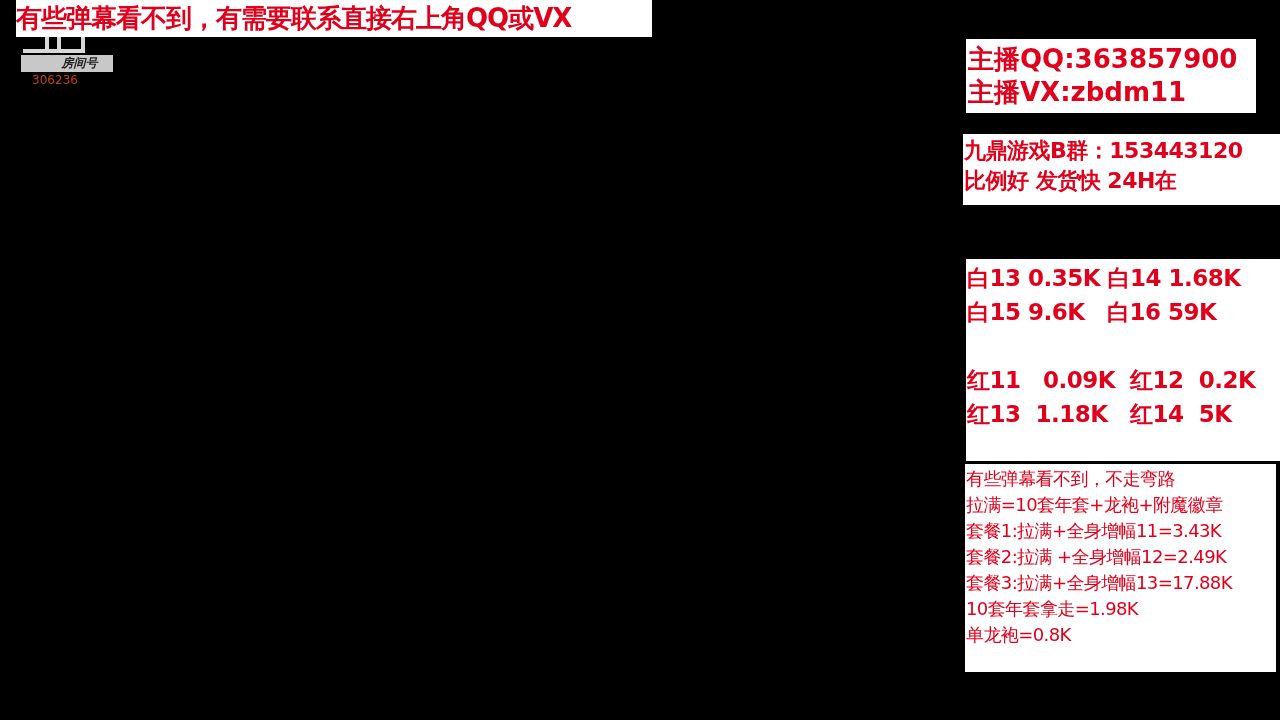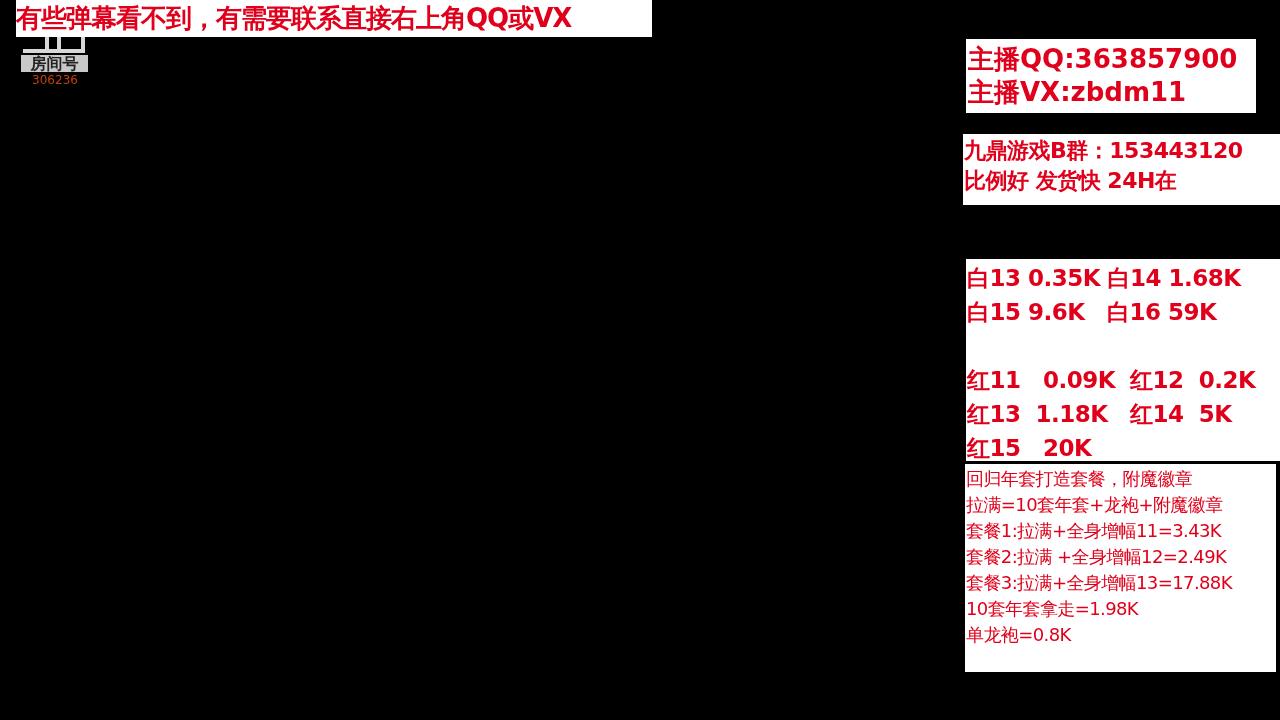--- a/index.html
+++ b/index.html
@@ -20,21 +20,21 @@
     border-bottom:4px solid #d8d8d8; box-sizing:border-box;
   }
   .logo-mark::before {
     content:""; position:absolute; left:8px; top:0; width:14px; height:12px; border-right:4px solid #d8d8d8;
   }
   .logo-mark::after {
     content:""; position:absolute; left:34px; top:0; width:20px; height:12px; border-left:4px solid #d8d8d8; border-right:4px solid #d8d8d8;
   }
   .room-tag {
     position:absolute; left:0; top:18px; width:67px; height:17px; background:#c8c8c8; color:#222;
-    font-size:16px; font-weight:bold; text-align:center; line-height:17px;
+    font-size:12px; font-weight:bold; font-style:italic; text-align:center; line-height:17px;padding-left:25px;
   }
   .room-num {
     position:absolute; left:0; top:36px; width:68px; color:#c2410c; font-size:12px; text-align:center;
   }
   .box {
     position:absolute; background:#fff; color:#e0001b; font-weight:bold; white-space:nowrap; box-sizing:border-box;
   }
   .box .line { display:block; }
   .b1 { left:966px; top:39px; width:290px; height:74px; font-size:26px; line-height:33px; padding:4px 0 17px 2px; }
   .b2 { left:963px; top:134px; width:317px; height:71px; font-size:22px; line-height:30px; padding:2px 0 0 1px; letter-spacing:-0.5px; }
@@ -64,24 +64,23 @@
   <span class="line">九鼎游戏B群：153443120</span>
   <span class="line">比例好 发货快 24H在</span>
 </div>
 
 <div class="box b3">
   <span class="line" style="white-space:pre">白13 0.35K 白14 1.68K</span>
   <span class="line" style="white-space:pre">白15 9.6K   白16 59K</span>
   <div class="gap"></div>
   <span class="line" style="white-space:pre">红11   0.09K  红12  0.2K</span>
   <span class="line" style="white-space:pre">红13  1.18K   红14  5K</span>
-  <span class="line" style="white-space:pre">红15   20K</span>
 </div>
 
 <div class="box b4">
-  <span class="line">回归年套打造套餐，附魔徽章</span>
+  <span class="line">有些弹幕看不到，不走弯路</span>
   <span class="line">拉满=10套年套+龙袍+附魔徽章</span>
   <span class="line">套餐1:拉满+全身增幅11=3.43K</span>
   <span class="line">套餐2:拉满 +全身增幅12=2.49K</span>
   <span class="line">套餐3:拉满+全身增幅13=17.88K</span>
   <span class="line">10套年套拿走=1.98K</span>
   <span class="line">单龙袍=0.8K</span>
 </div>
 
 </body></html>

